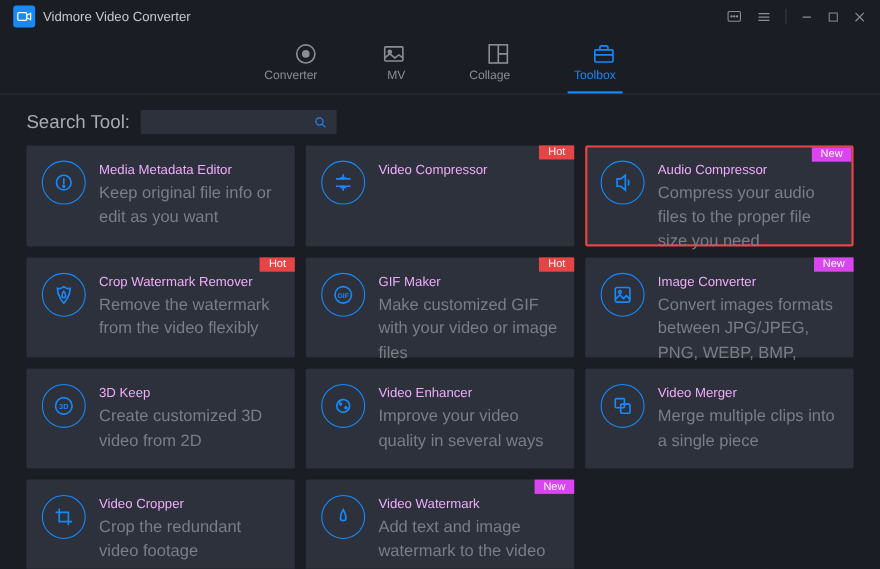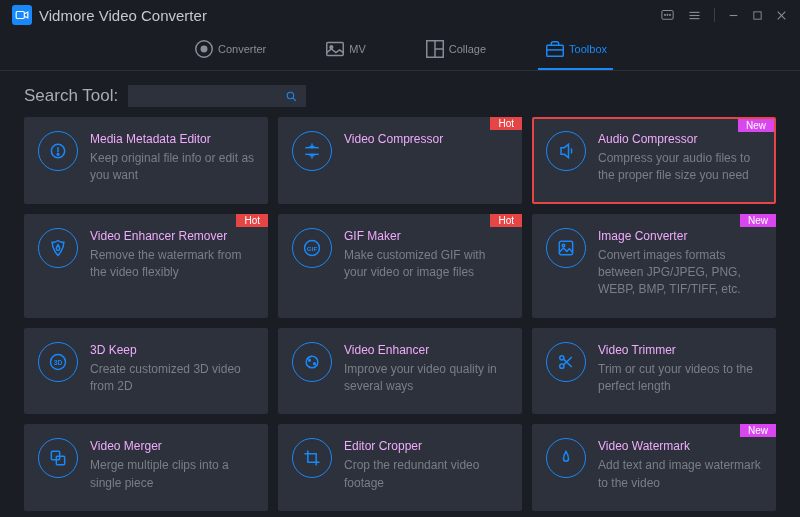--- a/index.html
+++ b/index.html
@@ -1,43 +1,43 @@
 <!DOCTYPE html>
 <html><head>
 <meta charset="utf-8">
 <style>
 *{margin:0;padding:0;box-sizing:border-box}
 body{background:#1a1d23;font-family:-apple-system,BlinkMacSystemFont,"Segoe UI",Arial,sans-serif;color:#a8acb4;font-size:11px;overflow:hidden;width:800px;height:517px}
 .titlebar{display:flex;align-items:center;padding:5px 12px;height:30px}
 .logo{width:20px;height:20px;background:#1989fa;border-radius:3px;display:flex;align-items:center;justify-content:center;margin-right:7px}
 .logo svg{width:14px;height:14px}
-.apptitle{font-size:15px;color:#c5c8ce}
+.apptitle{font-size:12px;color:#c5c8ce}
 .winctrls{margin-left:auto;display:flex;align-items:center;gap:12px}
 .winctrls span{color:#8a8e96;cursor:pointer;display:flex;align-items:center}
 .tabs{display:flex;justify-content:center;gap:46px;padding:4px 0 0;border-bottom:1px solid #2b2f38}
-.tab{display:flex;flex-direction:row;align-items:center;gap:3px;padding:4px 6px 8px;cursor:pointer;color:#8a8e96;border-bottom:2px solid transparent;font-size:11px}
+.tab{display:flex;flex-direction:column;align-items:flex-end;gap:3px;padding:4px 6px 8px;cursor:pointer;color:#8a8e96;border-bottom:2px solid transparent;font-size:11px}
 .tab.active{color:#1989fa;border-bottom:2px solid #1989fa}
 .tab svg{width:22px;height:22px}
 .searchrow{display:flex;align-items:center;padding:14px 24px 10px;gap:10px}
 .searchrow label{font-size:17px;color:#a8acb4}
 .searchbox{flex:0 0 178px;background:#2c313b;border:none;height:22px;display:flex;align-items:center;justify-content:flex-end;padding:0 8px}
 .searchbox svg{width:13px;height:13px}
 .grid{display:grid;grid-template-columns:repeat(3,1fr);gap:10px;padding:0 24px 12px 24px;height:406px;overflow-y:auto}
 .grid::-webkit-scrollbar{width:4px}
 .grid::-webkit-scrollbar-thumb{background:#4a4f5a;border-radius:2px}
 .card{background:#2c313b;border-radius:2px;padding:14px 12px 14px 14px;display:flex;gap:12px;position:relative;cursor:pointer;min-height:82px}
 .card.selected{border:2px solid #e64545;padding:12px 10px 12px 12px}
 .badge{position:absolute;top:0;right:0;color:#fff;font-size:10px;padding:1px 8px;font-weight:400}
 .badge.hot{background:#e64545}
 .badge.new{background:#d946ef}
 .icon-wrap{width:40px;height:40px;border:1.5px solid #1989fa;border-radius:50%;display:flex;align-items:center;justify-content:center;flex-shrink:0}
 .icon-wrap svg{width:20px;height:20px}
 .card-body{display:flex;flex-direction:column;gap:4px;padding-top:1px}
 .card-title{font-size:12px;color:#f0abfc;font-weight:500}
-.card-desc{font-size:12px;line-height:1.45;color:#7a7e87}
+.card-desc{font-size:15px;line-height:1.45;color:#7a7e87}
 </style>
 </head>
 <body>
 
 <div class="titlebar">
   <div class="logo">
     <svg viewBox="0 0 24 24" fill="none" stroke="#fff" stroke-width="2">
         <rect x="2" y="6" width="14" height="12" rx="2"></rect>
         <path d="M16 10l6-3v10l-6-3"></path>
       </svg>
@@ -165,21 +165,21 @@
     </div>
     <div class="card">
       <div class="badge hot">Hot</div>
       <div class="icon-wrap">
         <svg viewBox="0 0 24 24" fill="none" stroke="#1989fa" stroke-width="1.8">
           <path d="M12 3c4 3 7 2 7 2 0 9-7 16-7 16S5 14 5 5c0 0 3 1 7-2z"></path>
           <path d="M12 8s-2 3-2 5a2 2 0 104 0c0-2-2-5-2-5z"></path>
         </svg>
       </div>
       <div class="card-body">
-        <div class="card-title">Video Enhancer Remover</div>
+        <div class="card-title">Crop Watermark Remover</div>
         <div class="card-desc">Remove the watermark from the video flexibly</div>
       </div>
     </div>
     <div class="card">
       <div class="badge hot">Hot</div>
       <div class="icon-wrap">
         <svg viewBox="0 0 24 24" fill="none">
           <circle cx="12" cy="12" r="9" stroke="#1989fa" stroke-width="1.8"></circle>
           <text x="12" y="15" font-size="7.5" fill="#1989fa" text-anchor="middle" font-weight="bold">GIF</text>
         </svg>
@@ -225,51 +225,37 @@
         </svg>
       </div>
       <div class="card-body">
         <div class="card-title">Video Enhancer</div>
         <div class="card-desc">Improve your video quality in several ways</div>
       </div>
     </div>
     <div class="card">
       <div class="icon-wrap">
         <svg viewBox="0 0 24 24" fill="none" stroke="#1989fa" stroke-width="1.8">
-          <circle cx="7" cy="7" r="2.5"></circle>
-          <circle cx="7" cy="17" r="2.5"></circle>
-          <line x1="9" y1="8.5" x2="19" y2="18"></line>
-          <line x1="9" y1="15.5" x2="19" y2="6"></line>
-        </svg>
-      </div>
-      <div class="card-body">
-        <div class="card-title">Video Trimmer</div>
-        <div class="card-desc">Trim or cut your videos to the perfect length</div>
-      </div>
-    </div>
-    <div class="card">
-      <div class="icon-wrap">
-        <svg viewBox="0 0 24 24" fill="none" stroke="#1989fa" stroke-width="1.8">
           <rect x="4" y="4" width="10" height="10" rx="1"></rect>
           <rect x="10" y="10" width="10" height="10" rx="1"></rect>
         </svg>
       </div>
       <div class="card-body">
         <div class="card-title">Video Merger</div>
         <div class="card-desc">Merge multiple clips into a single piece</div>
       </div>
     </div>
     <div class="card">
       <div class="icon-wrap">
         <svg viewBox="0 0 24 24" fill="none" stroke="#1989fa" stroke-width="1.8">
           <path d="M7 3v14h14M3 7h14v14"></path>
         </svg>
       </div>
       <div class="card-body">
-        <div class="card-title">Editor Cropper</div>
+        <div class="card-title">Video Cropper</div>
         <div class="card-desc">Crop the redundant video footage</div>
       </div>
     </div>
     <div class="card">
       <div class="badge new">New</div>
       <div class="icon-wrap">
         <svg viewBox="0 0 24 24" fill="none" stroke="#1989fa" stroke-width="1.8">
           <path d="M12 4s-3 5-3 9a3 3 0 106 0c0-4-3-9-3-9z"></path>
         </svg>
       </div>

